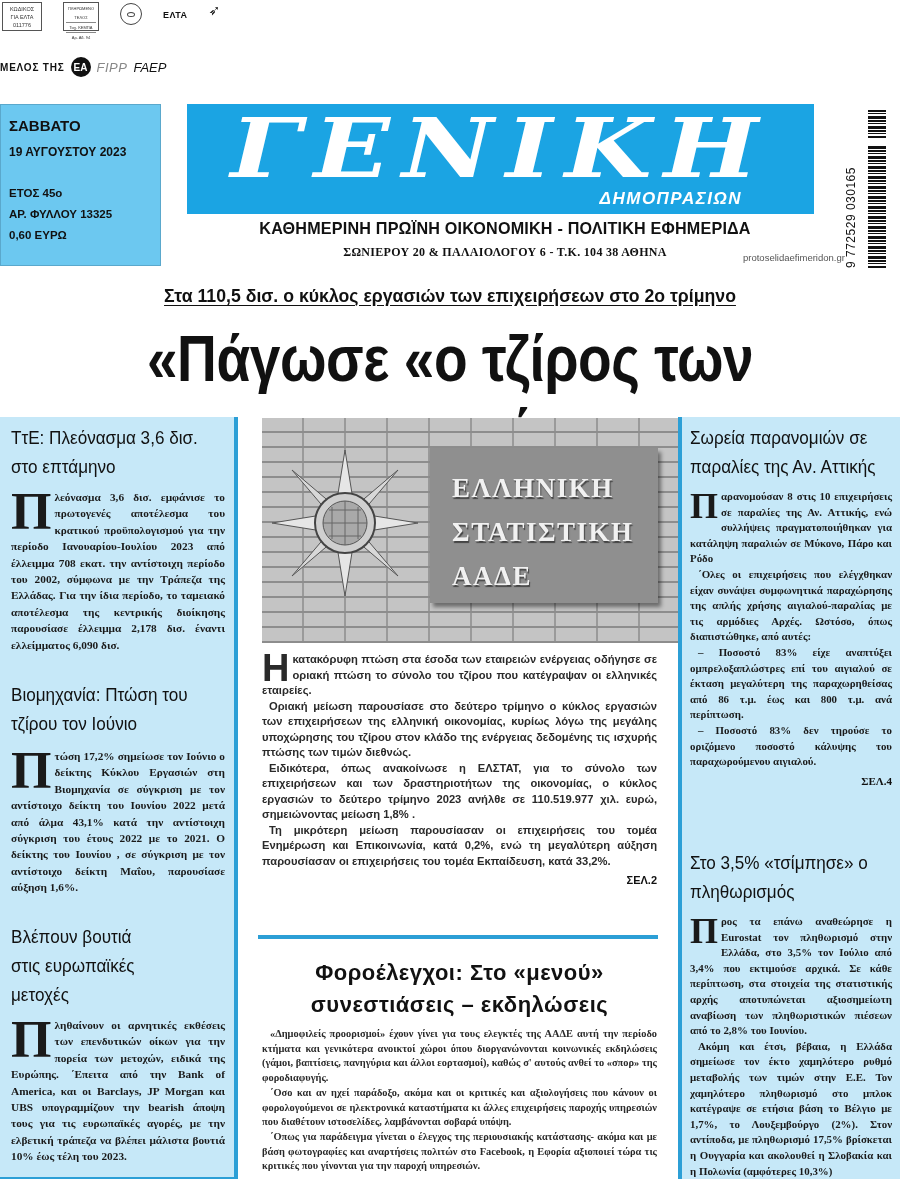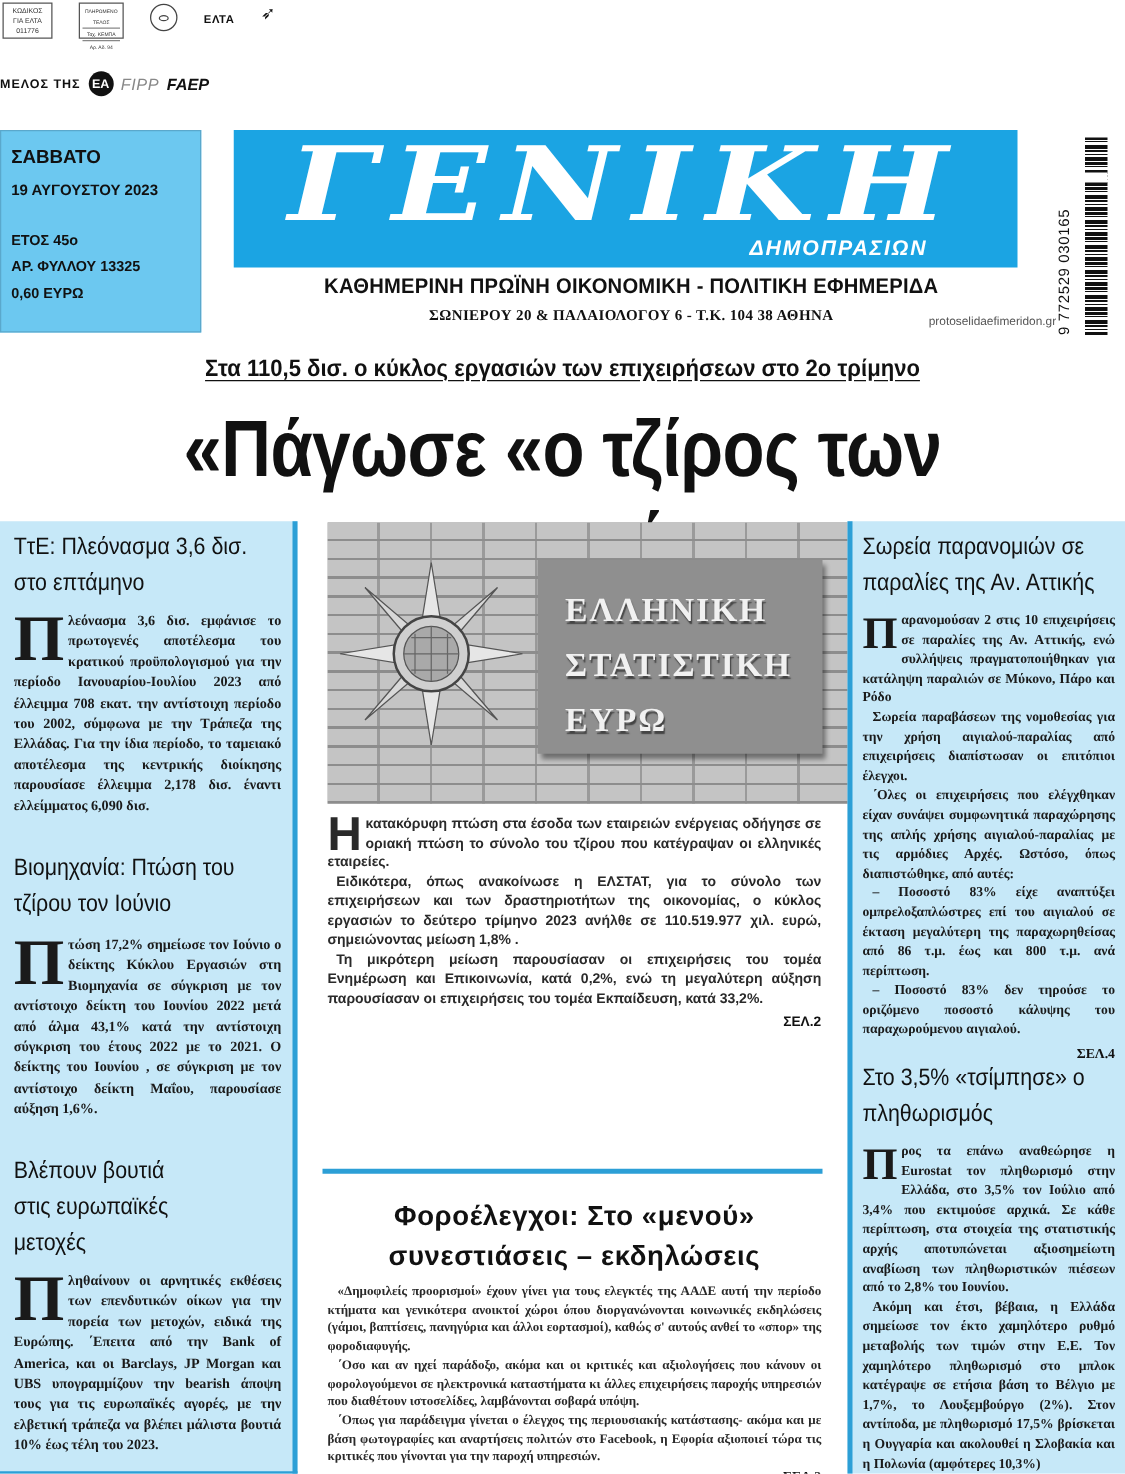--- a/index.html
+++ b/index.html
@@ -15,21 +15,21 @@
   .stamp-box.paid div:last-child { border-bottom: none; }
   .round-stamp { width: 22px; height: 22px; border: 1px solid #444; border-radius: 50%; margin-top: 1px; display: flex; align-items: center; justify-content: center; }
   .round-stamp span { width: 8px; height: 5px; border: 1px solid #444; border-radius: 50%; }
   .elta { font-size: 9px; font-weight: bold; margin-top: 8px; letter-spacing: 0.5px; }
   .elta-bird { font-size: 14px; margin-top: 0; }
 
   .member { position: absolute; left: 0; top: 57px; display: flex; align-items: center; gap: 6px; }
   .member-label { font-size: 10px; font-weight: bold; letter-spacing: 0.8px; }
   .member-logo { width: 20px; height: 20px; border-radius: 50%; background: #111; color: #fff; font-size: 10px; font-weight: bold; display: flex; align-items: center; justify-content: center; }
   .fipp { font-size: 13px; color: #888; font-style: italic; letter-spacing: 0.5px; }
-  .faep { font-size: 13px; font-weight: bold; font-style: italic; }
+  .faep { font-size: 13px; font-weight: normal; font-style: italic; }
 
   
   .datebox { position: absolute; left: 0; top: 104px; width: 161px; height: 162px; background: #6cc8f0; border: 1px solid #5aa8cc; padding: 12px 8px; }
   .datebox .day { font-size: 15px; font-weight: bold; margin-bottom: 11px; }
   .datebox .date { font-size: 12px; font-weight: bold; margin-bottom: 28px; }
   .datebox .line { font-size: 11.5px; font-weight: bold; margin-bottom: 9px; }
 
   
   .masthead { position: absolute; left: 187px; top: 104px; width: 627px; height: 110px; background: #1ba4e3; }
   .masthead .title { position: absolute; left: 0; right: 0; top: -4px; text-align: center; font-family: "DejaVu Serif", serif; font-weight: bold; font-style: italic; font-size: 82px; color: #fff; letter-spacing: 10px; transform: scaleX(1.22); transform-origin: center; }
@@ -167,48 +167,48 @@
     <polygon points="128,22 88,56 94,62" fill="#d8d8d8" stroke="#555"></polygon>
     <polygon points="22,128 62,94 56,88" fill="#d8d8d8" stroke="#555"></polygon>
     <polygon points="128,128 88,94 94,88" fill="#d8d8d8" stroke="#555"></polygon>
     <circle cx="75" cy="75" r="30" fill="#cfcfcf" stroke="#444" stroke-width="2"></circle>
     <circle cx="75" cy="75" r="22" fill="#a9a9a9" stroke="#555"></circle>
     <path d="M53 75 H97 M75 53 V97 M59 62 H91 M59 88 H91 M62 59 V91 M88 59 V91" stroke="#666" stroke-width="1"></path>
   </svg>
   <div class="plaque">
     <div>ΕΛΛΗΝΙΚΗ</div>
     <div>ΣΤΑΤΙΣΤΙΚΗ</div>
-    <div>ΕΥΡΩ</div>
+    <div>ΑΑΔΕ</div>
   </div>
 </div>
 
 <div class="art center-art">
   <p><span class="dropcap-sans">Η</span><span>κατακόρυφη πτώση στα έσοδα των εταιρειών ενέργειας οδήγησε σε οριακή πτώση το σύνολο του τζίρου που κατέγραψαν οι ελληνικές εταιρείες.</span></p>
+  <p class="indent">Οριακή μείωση παρουσίασε στο δεύτερο τρίμηνο ο κύκλος εργασιών των επιχειρήσεων της ελληνική οικονομίας, κυρίως λόγω της μεγάλης υποχώρησης του τζίρου στον κλάδο της ενέργειας δεδομένης τις ισχυρής πτώσης των τιμών διεθνώς.</p>
   <p class="indent">Ειδικότερα, όπως ανακοίνωσε η ΕΛΣΤΑΤ, για το σύνολο των επιχειρήσεων και των δραστηριοτήτων της οικονομίας, ο κύκλος εργασιών το δεύτερο τρίμηνο 2023 ανήλθε σε 110.519.977 χιλ. ευρώ, σημειώνοντας μείωση 1,8% .</p>
   <p class="indent">Τη μικρότερη μείωση παρουσίασαν οι επιχειρήσεις του τομέα Ενημέρωση και Επικοινωνία, κατά 0,2%, ενώ τη μεγαλύτερη αύξηση παρουσίασαν οι επιχειρήσεις του τομέα Εκπαίδευση, κατά 33,2%.</p>
   <div class="sel" style="font-family:'Liberation Sans',sans-serif;">ΣΕΛ.2</div>
 </div>
 
 <div class="sep center-sep"></div>
 
 <div class="art tax-art">
   <h2>Φοροέλεγχοι: Στο «μενού»</h2>
   <h2 style="margin-bottom:6px;">συνεστιάσεις – εκδηλώσεις</h2>
   <p class="indent">«Δημοφιλείς προορισμοί» έχουν γίνει για τους ελεγκτές της ΑΑΔΕ αυτή την περίοδο κτήματα και γενικότερα ανοικτοί χώροι όπου διοργανώνονται κοινωνικές εκδηλώσεις (γάμοι, βαπτίσεις, πανηγύρια  και άλλοι εορτασμοί), καθώς σ' αυτούς ανθεί το «σπορ» της φοροδιαφυγής.</p>
   <p class="indent">΄Οσο και αν ηχεί παράδοξο, ακόμα και οι κριτικές και αξιολογήσεις που κάνουν οι φορολογούμενοι σε ηλεκτρονικά καταστήματα κι άλλες επιχειρήσεις παροχής υπηρεσιών που διαθέτουν ιστοσελίδες, λαμβάνονται σοβαρά υπόψη.</p>
   <p class="indent">΄Οπως για παράδειγμα γίνεται ο έλεγχος της περιουσιακής κατάστασης- ακόμα και με βάση φωτογραφίες και αναρτήσεις πολιτών στο Facebook, η Εφορία αξιοποιεί τώρα τις κριτικές που γίνονται για την παροχή υπηρεσιών.</p>
   <div class="sel" style="margin-top:2px;">ΣΕΛ.3</div>
 </div>
 
 <div class="sidebox right right-col"></div>
 
 <div class="art" style="left:690px; top:423px; width:202px;">
   <h2 style="transform:scaleX(0.9); width:220px;">Σωρεία παρανομιών σε παραλίες της Αν. Αττικής</h2>
-  <p style="margin-top:8px; font-size:10.9px; line-height:15.6px;"><span class="dropcap" style="font-size:36px; line-height:30px;">Π</span><span>αρανομούσαν 2 στις 10 επιχειρήσεις σε παραλίες της Αν. Αττικής, ενώ συλλήψεις πραγματοποιήθηκαν για κατάληψη παραλιών σε Μύκονο, Πάρο και Ρόδο</span></p>
-  <p class="indent" style="font-size:10.9px; line-height:15.6px;">Σωρεία παραβάσεων της νομοθεσίας για την χρήση αιγιαλού-παραλίας από επιχειρήσεις διαπίστωσαν οι επιτόπιοι έλεγχοι.</p>
+  <p style="margin-top:8px; font-size:10.9px; line-height:15.6px;"><span class="dropcap" style="font-size:36px; line-height:30px;">Π</span><span>αρανομούσαν 8 στις 10 επιχειρήσεις σε παραλίες της Αν. Αττικής, ενώ συλλήψεις πραγματοποιήθηκαν για κατάληψη παραλιών σε Μύκονο, Πάρο και Ρόδο</span></p>
   <p class="indent" style="font-size:10.9px; line-height:15.6px;">΄Ολες οι επιχειρήσεις που ελέγχθηκαν είχαν συνάψει συμφωνητικά παραχώρησης της απλής χρήσης αιγιαλού-παραλίας με τις αρμόδιες Αρχές. Ωστόσο, όπως διαπιστώθηκε, από αυτές:</p>
   <p class="indent" style="font-size:10.9px; line-height:15.6px;">– Ποσοστό 83% είχε αναπτύξει ομπρελοξαπλώστρες επί του αιγιαλού σε έκταση μεγαλύτερη της παραχωρηθείσας από 86 τ.μ. έως και 800 τ.μ. ανά περίπτωση.</p>
   <p class="indent" style="font-size:10.9px; line-height:15.6px;">– Ποσοστό 83% δεν τηρούσε το οριζόμενο ποσοστό κάλυψης του παραχωρούμενου αιγιαλού.</p>
   <div class="sel">ΣΕΛ.4</div>
 </div>
 
 <div class="art" style="left:690px; top:848px; width:202px;">
   <h2 style="transform:scaleX(0.9); width:220px;">Στο 3,5% «τσίμπησε» ο πληθωρισμός</h2>
   <p style="margin-top:8px; font-size:10.9px; line-height:15.6px;"><span class="dropcap" style="font-size:36px; line-height:30px;">Π</span><span>ρος τα επάνω αναθεώρησε η Eurostat τον πληθωρισμό στην Ελλάδα, στο 3,5% τον Ιούλιο από 3,4% που εκτιμούσε  αρχικά. Σε κάθε περίπτωση, στα στοιχεία της στατιστικής αρχής αποτυπώνεται αξιοσημείωτη αναβίωση των πληθωριστικών πιέσεων από το 2,8% του Ιουνίου.</span></p>
   <p class="indent" style="font-size:10.9px; line-height:15.6px;">Ακόμη και έτσι, βέβαια, η Ελλάδα σημείωσε τον έκτο χαμηλότερο ρυθμό μεταβολής των τιμών στην Ε.Ε. Τον χαμηλότερο πληθωρισμό στο μπλοκ κατέγραψε σε ετήσια βάση το Βέλγιο με 1,7%, το Λουξεμβούργο (2%). Στον αντίποδα, με πληθωρισμό 17,5% βρίσκεται η Ουγγαρία και ακολουθεί η Σλοβακία και η Πολωνία (αμφότερες 10,3%)</p>

